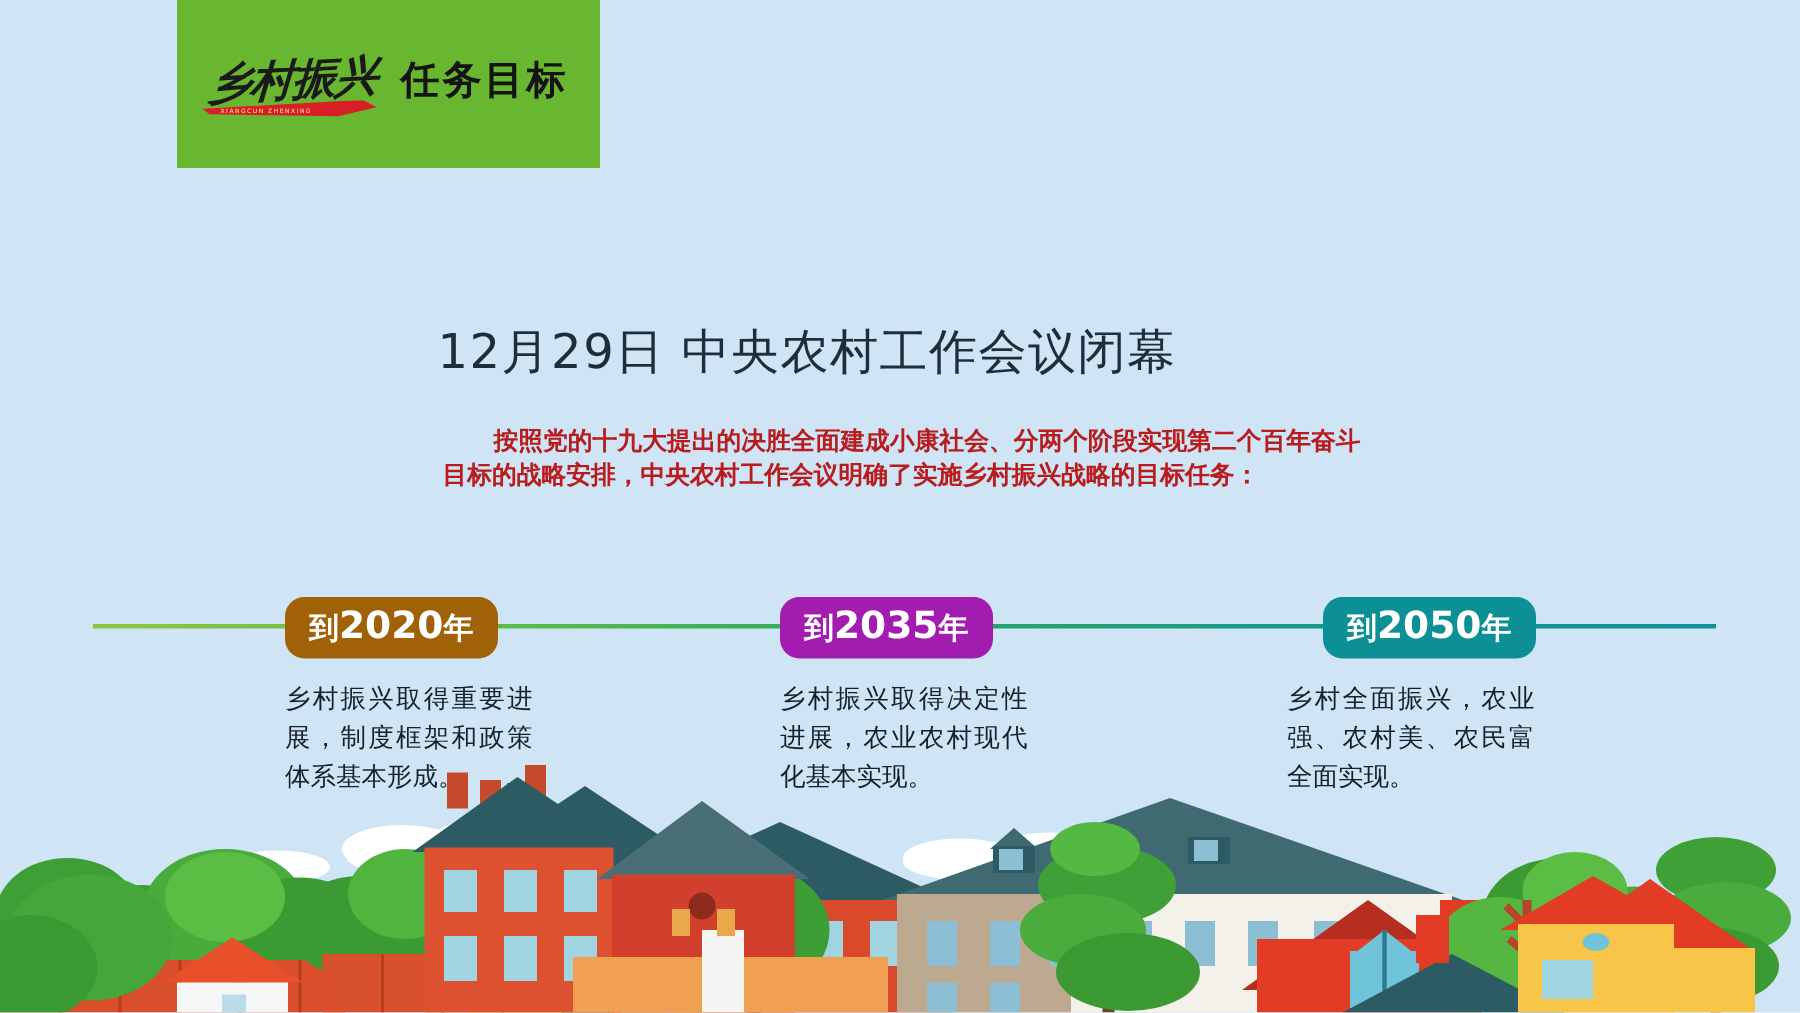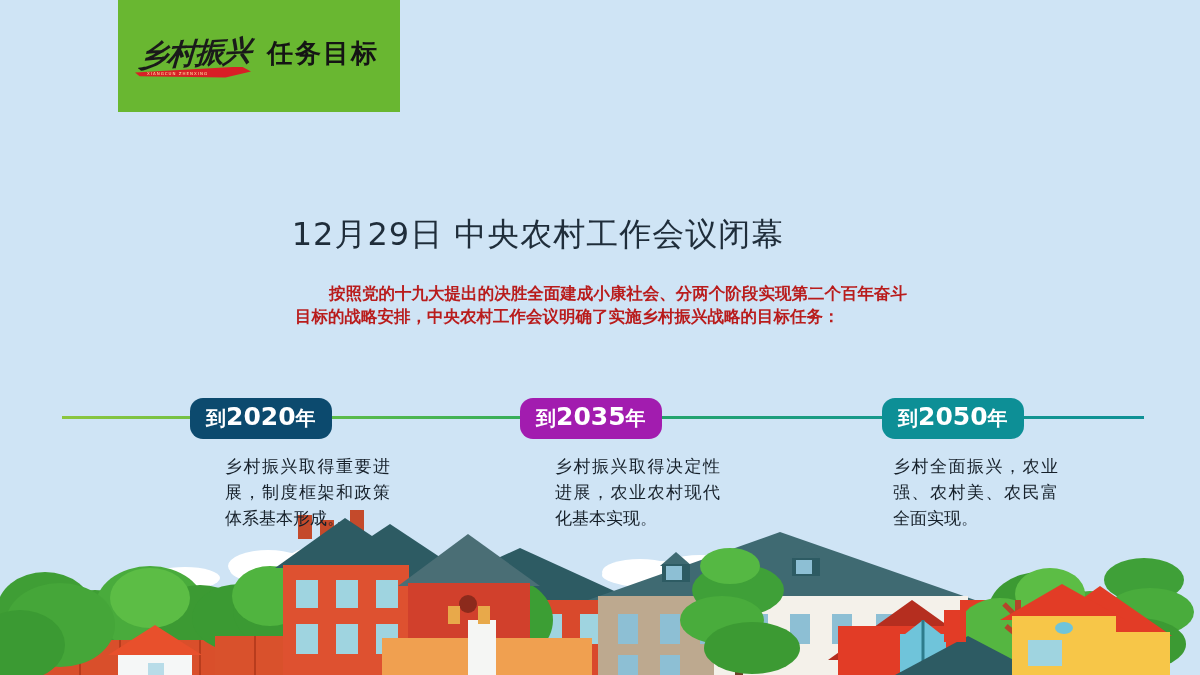--- a/index.html
+++ b/index.html
@@ -146,34 +146,33 @@
     color: #ffffff;
     font-size: 20px;
     font-weight: bold;
     letter-spacing: 0px;
     white-space: nowrap;
     line-height: 1.15;
     position: relative;
     z-index: 3;
   }
   .badge .yr { font-size: 25px; }
-  .badge-1 { background: #0c4a6e; }
+  .badge-1 { background: #a16207; }
   .badge-2 { background: #a21caf; }
   .badge-3 { background: #0d8f96; margin-left: 24px; }
 
   .col-text {
     margin-top: 14px;
     font-size: 17px;
     line-height: 26px;
     color: #16202a;
     width: 165px;
     text-align: justify;
     text-align-last: left;
     font-family: "DejaVu Sans", "Liberation Sans", sans-serif;
-    margin-left: 35px;
   }
 
   
   .scenery { position: absolute; left: 0; top: 0; width: 1200px; height: 675px; pointer-events: none; }
 </style>
 </head>
 <body>
 
 <div id="poster">
 

